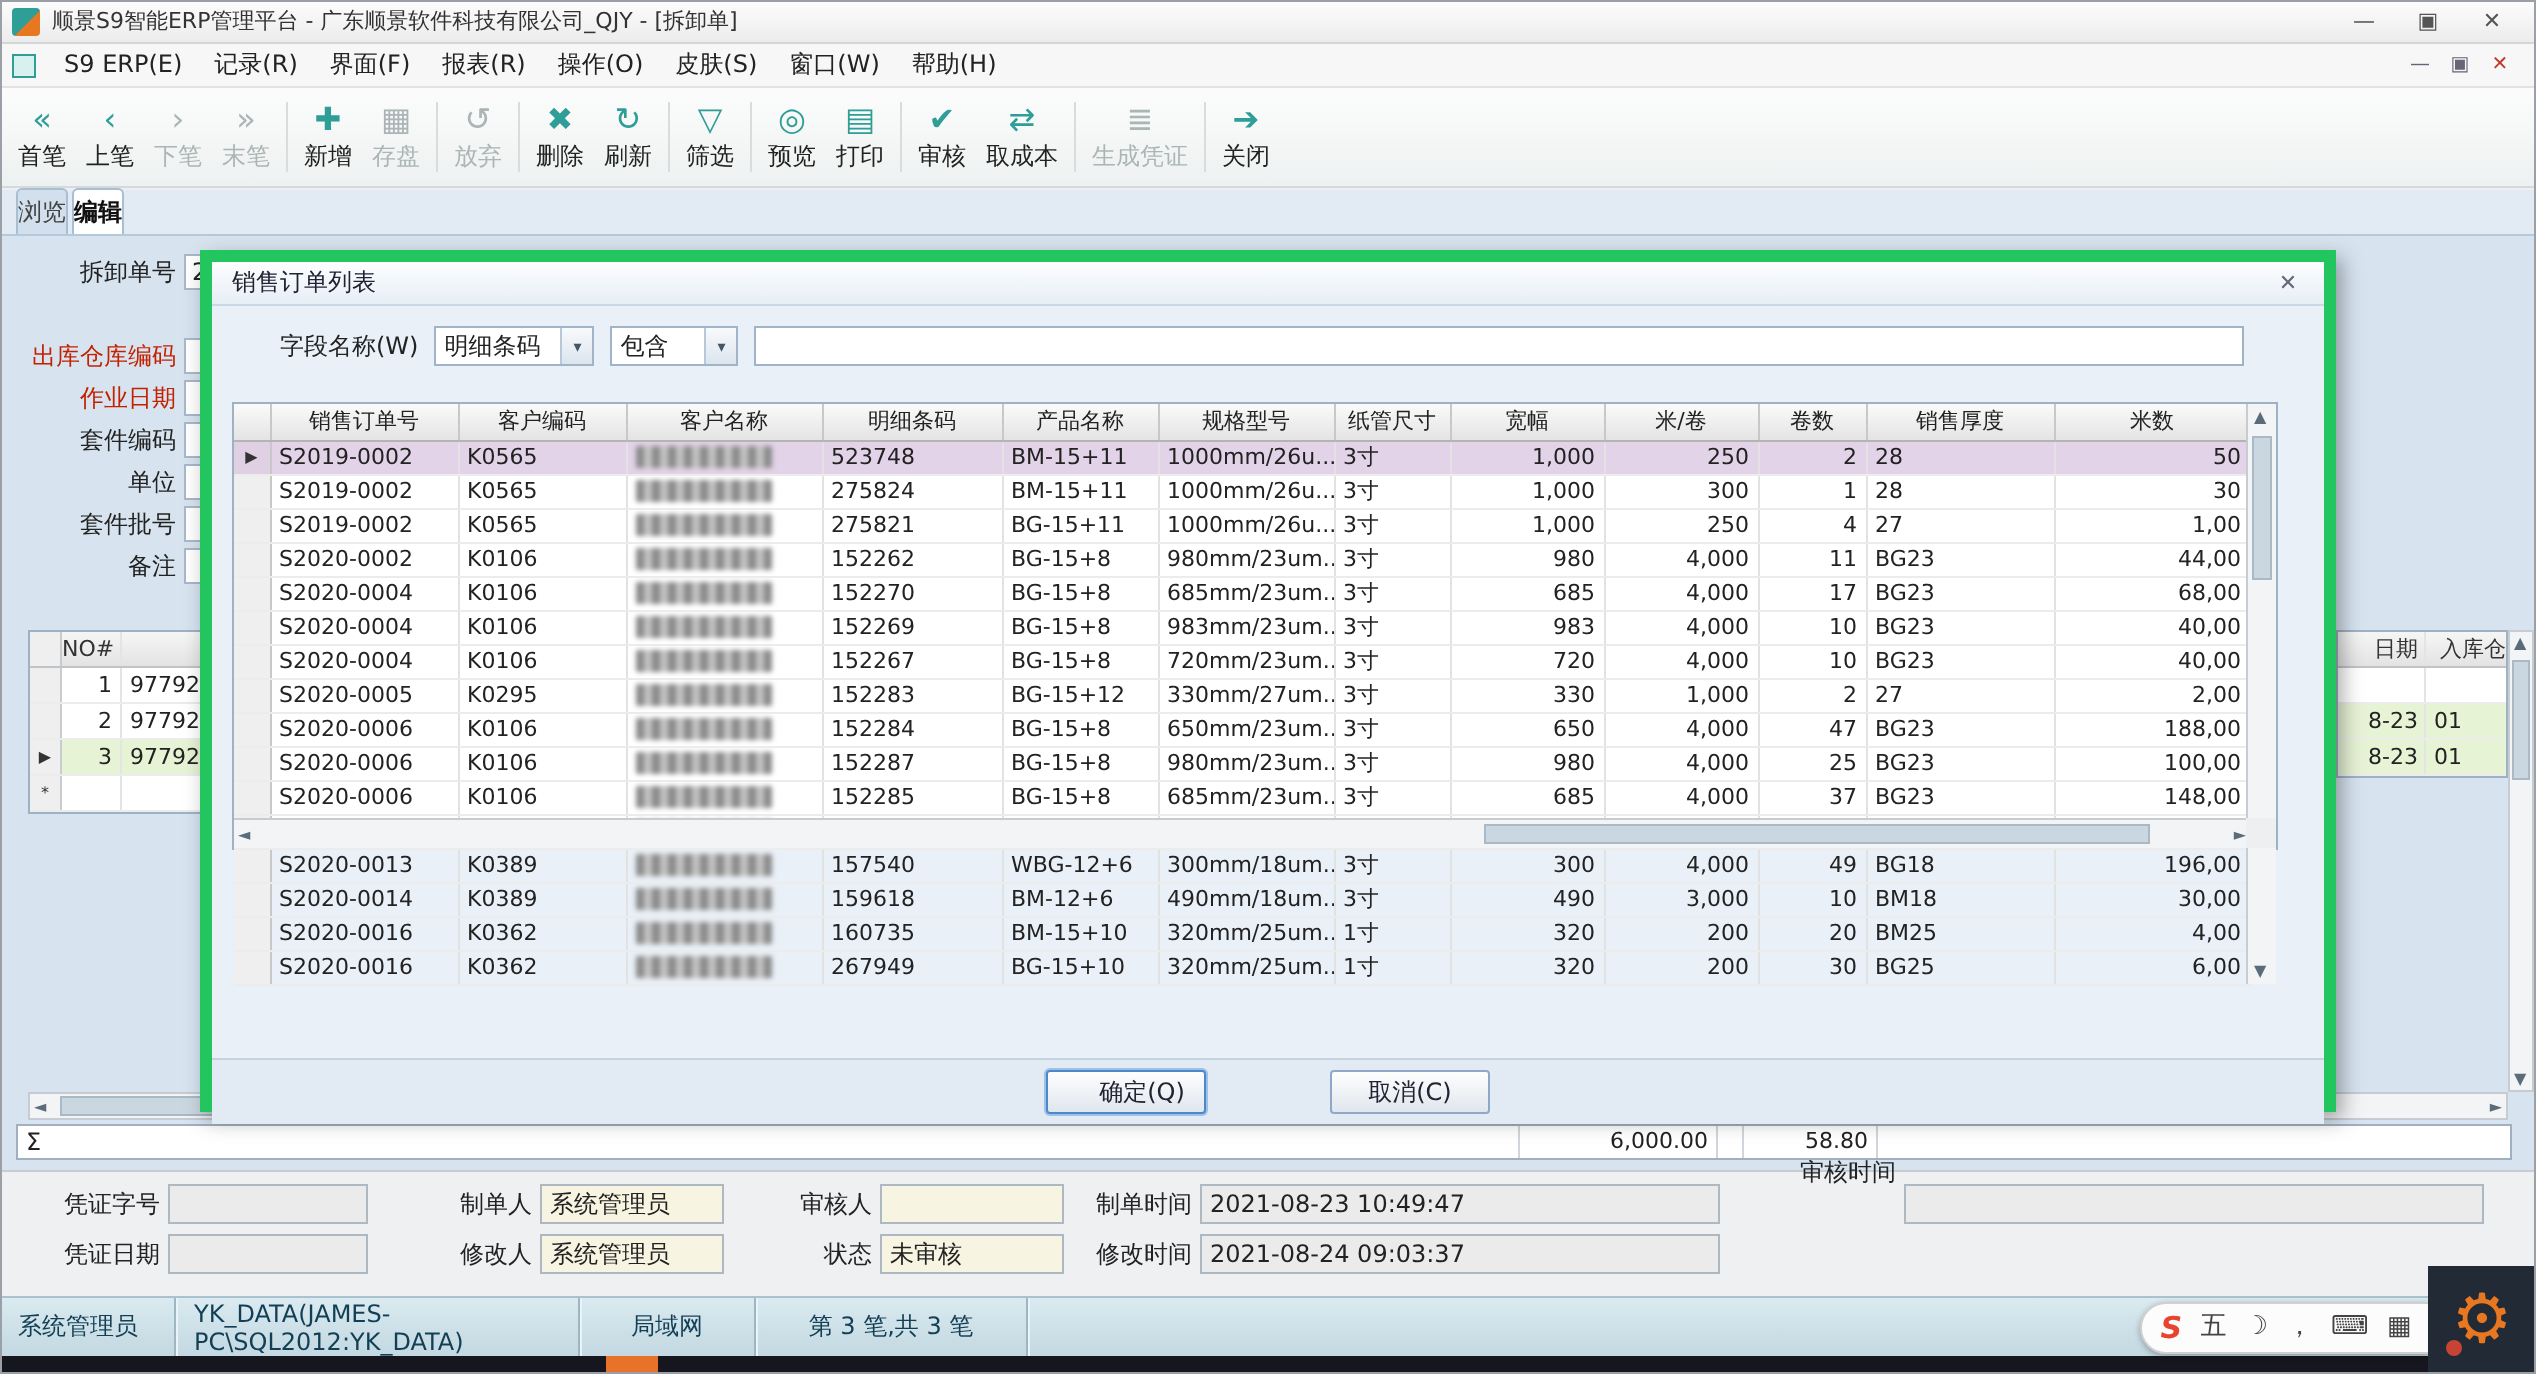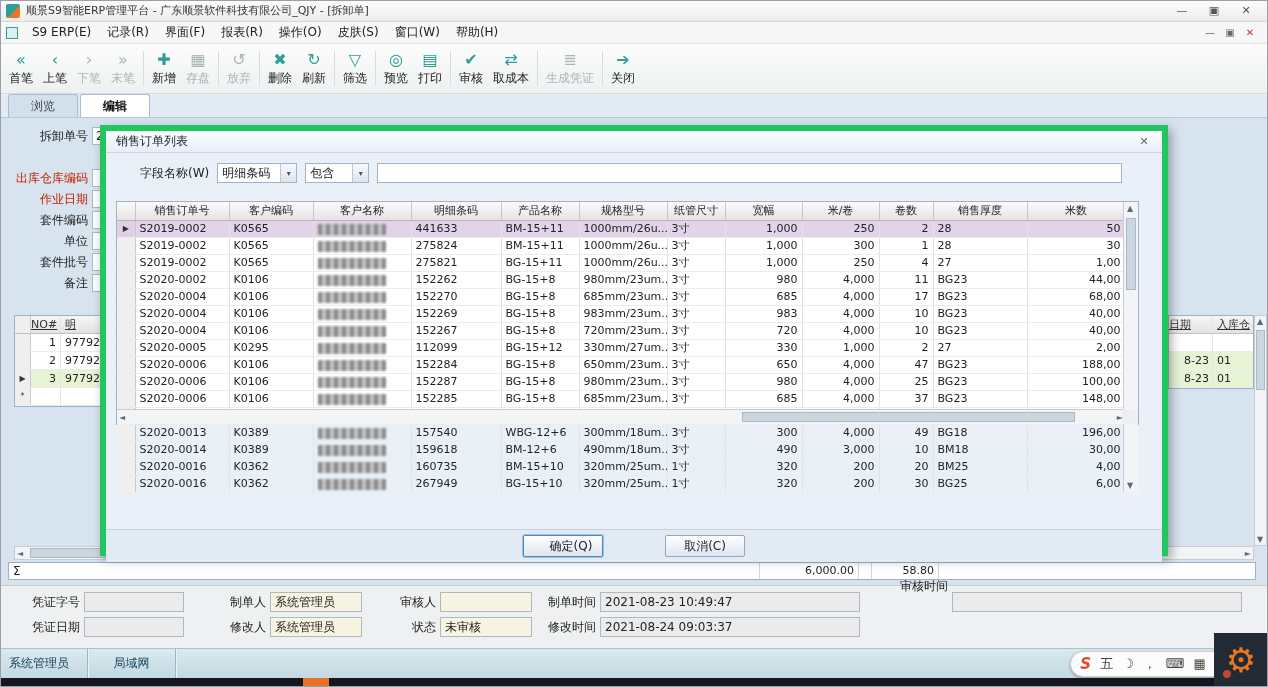--- a/index.html
+++ b/index.html
@@ -21,35 +21,35 @@
 .mdibtn.red{color:#C0392B;}
 
 #toolbar{position:absolute;left:0;top:44px;width:1268px;height:50px;background:linear-gradient(#FCFCFC,#EEF1F1);border-bottom:1px solid #D5D9D9;display:flex;align-items:stretch;padding:2px 4px;}
 .tbtn{display:flex;flex-direction:column;align-items:center;justify-content:center;min-width:32px;padding:1px 5px;}
 .ticon{font-size:16px;line-height:19px;color:#2E9E97;}
 .tlabel{font-size:12px;color:#222;margin-top:1px;white-space:nowrap;text-align:center;}
 .tbtn.disabled .ticon,.tbtn.disabled .tlabel{color:#ABB5B5;}
 .tsep{width:1px;background:#D8DCDC;margin:5px 3px;}
 
 #tabstrip{position:absolute;left:0;top:95px;width:1268px;height:23px;background:#E2EBF4;border-bottom:1px solid #B5C9DD;display:flex;align-items:flex-end;padding-left:8px;}
-.tab{padding:3px 22px 2px;border:1px solid #A8BED2;border-bottom:none;background:#D2E0EE;color:#444;border-radius:3px 3px 0 0;margin-right:2px;font-size:12px;}
+.tab{padding:3px 0 2px;border:1px solid #A8BED2;border-bottom:none;background:#D2E0EE;color:#444;border-radius:3px 3px 0 0;margin-right:2px;font-size:12px;}
 .tab.active{background:#FFF;color:#111;font-weight:bold;}
 
 #content{position:absolute;left:0;top:118px;width:1268px;height:467px;background:#D7E4F0;}
 .ffield{position:absolute;left:0;height:20px;display:flex;align-items:center;}
 .flabel{display:inline-block;width:88px;text-align:right;white-space:nowrap;color:#222;}
 .flabel.req{color:#C22200;}
 .finput{display:inline-block;margin-left:4px;width:130px;height:18px;background:#FFF;border:1px solid #A8B8C8;padding:0 3px;line-height:16px;font-size:12px;overflow:hidden;}
 
 .grid{position:absolute;top:197px;background:#FFF;border:1px solid #9FB2C4;font-size:11px;}
 #left-grid{left:14px;width:200px;}
 #right-grid{left:1168px;width:86px;}
 .g-row{display:flex;height:18px;line-height:17px;border-bottom:1px solid #ECECEC;}
 .g-hdr{background:linear-gradient(#F6F6F6,#E3E3E3);border-bottom:1px solid #BFC4C8;}
-.g-hdr>div{text-align:left;color:#333;text-decoration:underline;}
+.g-hdr>div{text-align:right;color:#333;}
 .g-ind{width:16px;background:#EFEFEF;border-right:1px solid #C8CCD0;text-align:center;font-size:8px;line-height:17px;color:#333;flex:none;}
 .g-no{width:30px;border-right:1px solid #E4E4E4;text-align:right;padding-right:4px;flex:none;}
 .g-code{flex:1;padding-left:4px;overflow:hidden;white-space:nowrap;}
 .g-d1{width:44px;border-right:1px solid #E4E4E4;text-align:right;padding-right:3px;flex:none;}
 .g-d2{flex:1;padding-left:4px;overflow:hidden;}
 .g-row.cur{background:#E7F3D5;}
 .g-row.hl{background:#E7F3D5;}
 
 .sb{position:absolute;background:#F2F4F6;border:1px solid #C6CCD2;}
 .sb-arrow{position:absolute;color:#5A6B7A;font-size:8px;text-align:center;}
@@ -308,21 +308,23 @@
 <div id="sumrow">
   <span id="sigma">Σ</span>
   <span class="sumbox" id="sum1">6,000.00</span>
   <span class="sumbox" id="sum2">58.80</span>
 </div>
 
 <div id="footerpanel"></div>
 
 <div id="statusbar">
   <span class="seg s1">系统管理员</span>
+  <span class="seg s2">YK_DATA(JAMES-PC\SQL2012:YK_DATA)</span>
   <span class="seg s3">局域网</span>
+  <span class="seg s4">第 3 笔,共 3 笔</span>
 </div>
 
 <div id="taskbar">
   <div id="task-orange"></div>
 </div>
 
 <div id="imebar">
     <span class="ime-ic ime-logo">S</span>
     <span class="ime-ic">五</span>
     <span class="ime-ic">☽</span>
@@ -386,21 +388,21 @@
             <th class="a-c">销售厚度</th>
             <th class="a-c">米数</th>
           </tr>
         </thead>
         <tbody>
           <tr class="sel">
             <td class="g-indcell">▶</td>
             <td class="a-l">S2019-0002</td>
             <td class="a-l">K0565</td>
             <td class="a-l"><span class="pix"></span></td>
-            <td class="a-l">441633</td>
+            <td class="a-l">523748</td>
             <td class="a-l">BM-15+11</td>
             <td class="a-l">1000mm/26u...</td>
             <td class="a-l">3寸</td>
             <td class="a-r">1,000</td>
             <td class="a-r">250</td>
             <td class="a-r">2</td>
             <td class="a-l">28</td>
             <td class="a-r">50</td>
           </tr>
           <tr>
@@ -491,21 +493,21 @@
             <td class="a-r">4,000</td>
             <td class="a-r">10</td>
             <td class="a-l">BG23</td>
             <td class="a-r">40,00</td>
           </tr>
           <tr>
             <td class="g-indcell"></td>
             <td class="a-l">S2020-0005</td>
             <td class="a-l">K0295</td>
             <td class="a-l"><span class="pix"></span></td>
-            <td class="a-l">112099</td>
+            <td class="a-l">152283</td>
             <td class="a-l">BG-15+12</td>
             <td class="a-l">330mm/27um...</td>
             <td class="a-l">3寸</td>
             <td class="a-r">330</td>
             <td class="a-r">1,000</td>
             <td class="a-r">2</td>
             <td class="a-l">27</td>
             <td class="a-r">2,00</td>
           </tr>
           <tr>

